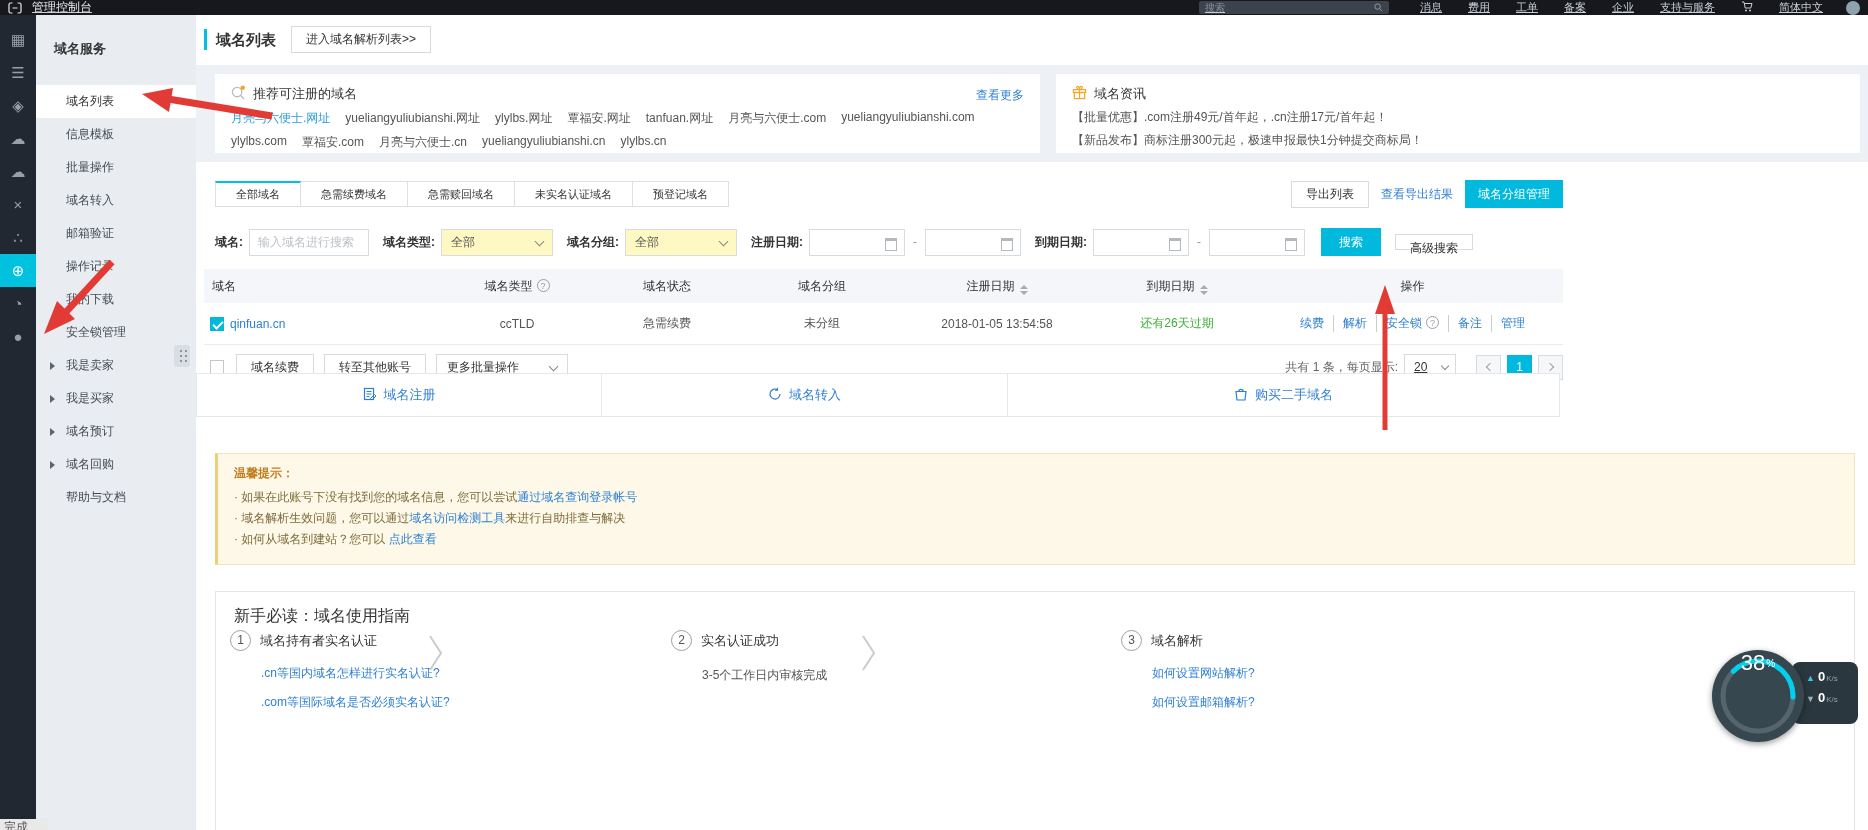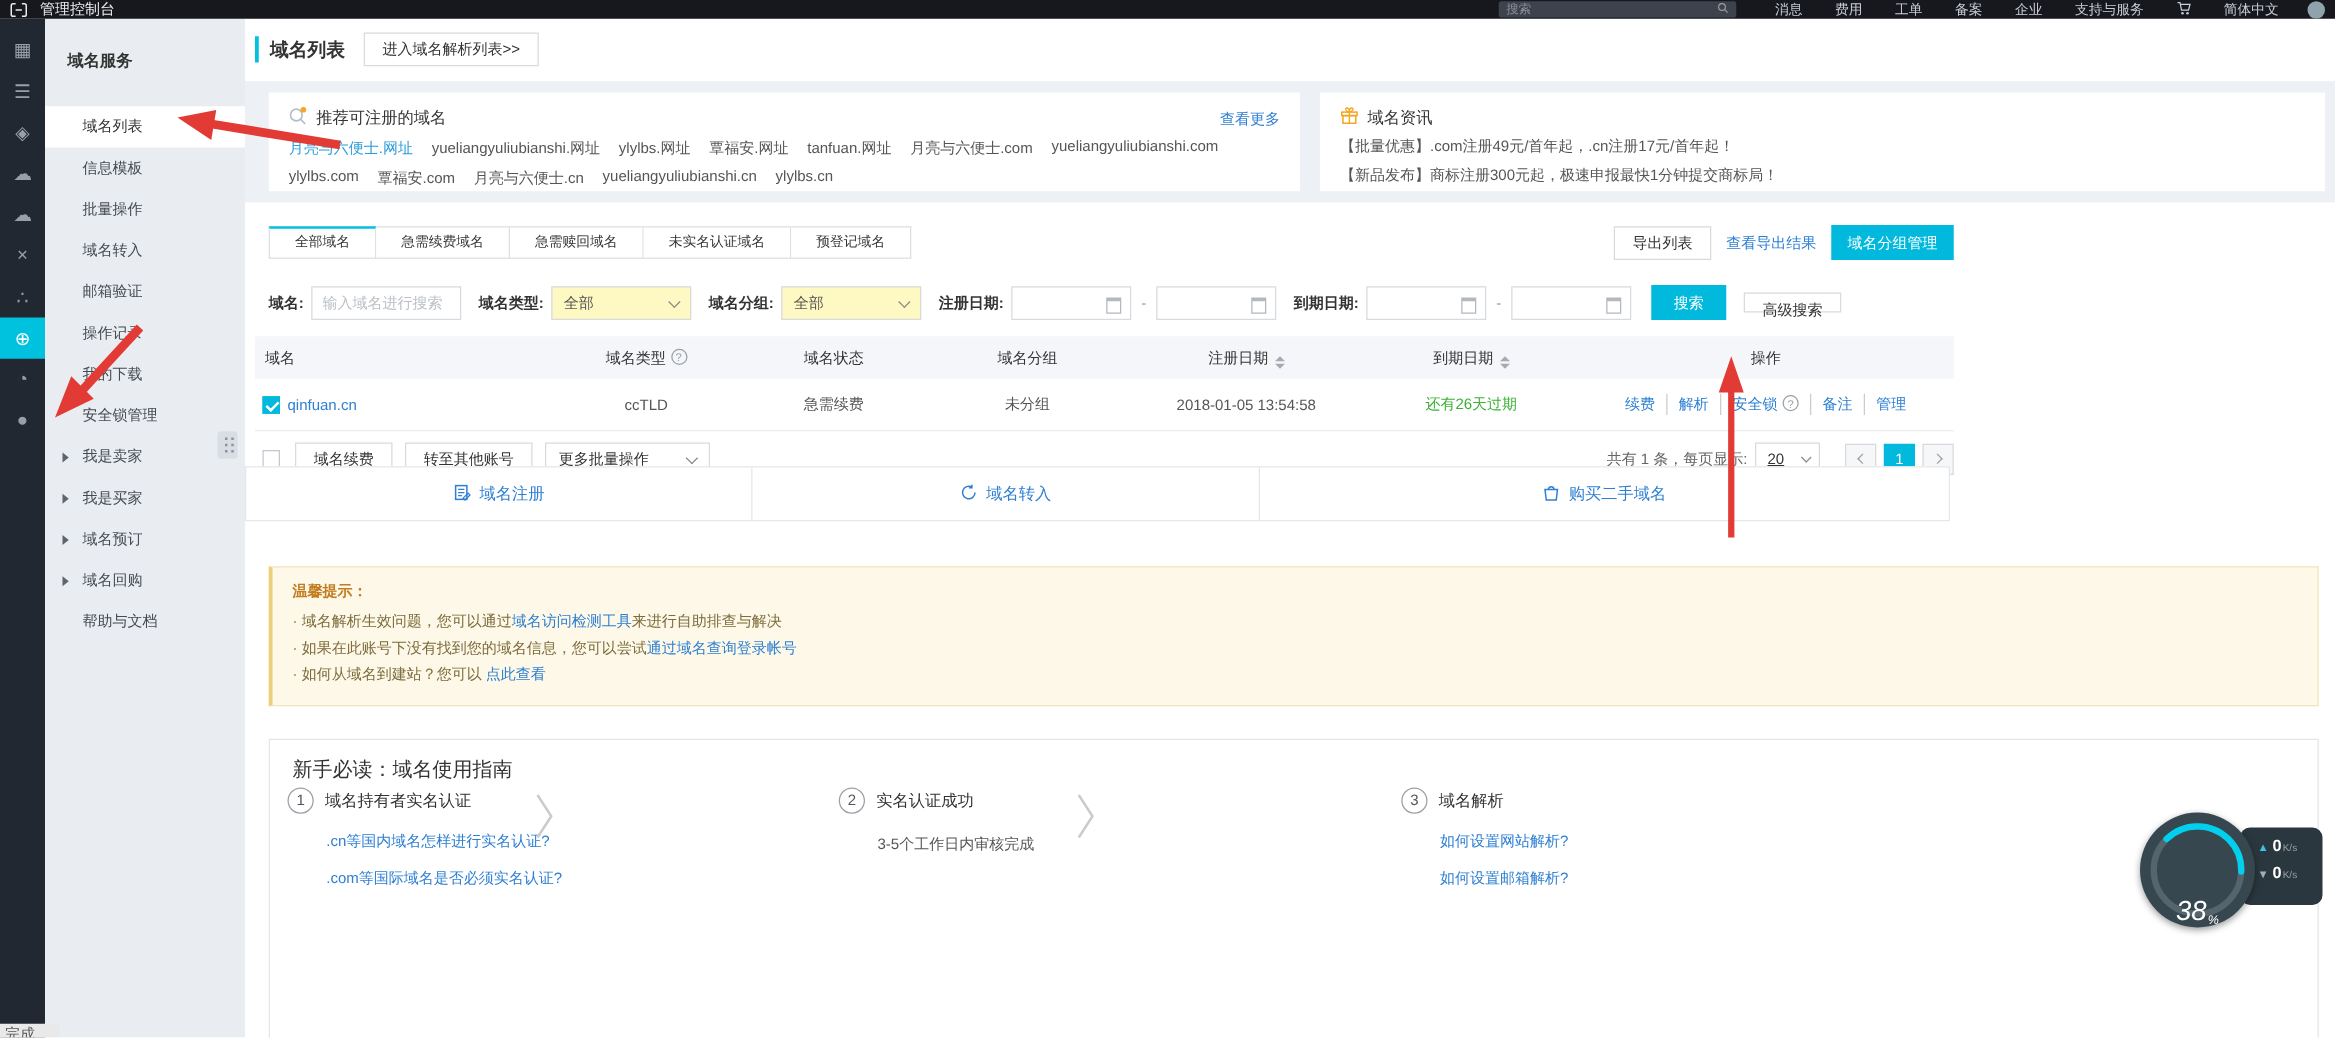--- a/index.html
+++ b/index.html
@@ -1,21 +1,21 @@
 <!DOCTYPE html>
 <html><head>
 <meta charset="utf-8">
 <style>
 * { margin:0; padding:0; box-sizing:border-box; }
 html,body { width:1868px; height:830px; overflow:hidden; }
 body { position:relative; background:#fff; font-family:"Liberation Sans","DejaVu Sans",sans-serif; font-size:12px; color:#333; }
 a { text-decoration:none; }
 
 
-.topbar { position:absolute; top:0; left:0; right:0; height:15px; background:#16181d; display:flex; align-items:center; color:#c9ced4; font-size:11px; overflow:hidden; z-index:30; }
+.topbar { position:absolute; top:0; left:0; right:0; height:15px; background:#16181d; display:flex; align-items:center; color:#c9ced4; font-size:11px; overflow:hidden; z-index:30;text-decoration:underline; }
 .tb-logo { margin:0 10px 0 8px; display:flex; align-items:center; }
 .tb-title { color:#e8eaec; font-size:12px; white-space:nowrap; }
 .tb-search { margin-left:auto; width:190px; height:13px; background:#3d434c; border-radius:2px; display:flex; align-items:center; padding:0 6px; }
 .tb-search input { flex:1; background:transparent; border:none; outline:none; color:#aab0b8; font-size:10px; }
 .tb-search input::placeholder { color:#8b929b; }
 .tb-menu { display:flex; align-items:center; margin-left:18px; }
 .tb-item { padding:0 13px; white-space:nowrap; cursor:pointer; }
 .tb-avatar { width:14px; height:14px; border-radius:50%; background:#8fa3ad; margin:0 8px 0 10px; flex:0 0 auto; }
 
 
@@ -145,21 +145,21 @@
 .arrow { position:absolute; z-index:60; pointer-events:none; }
 .monitor { position:absolute; left:1712px; top:650px; width:148px; height:98px; z-index:50; }
 .m-pill { position:absolute; left:80px; top:12px; width:66px; height:62px; background:#2b373e; border-radius:8px; padding:8px 0 0 14px; }
 .m-row { display:flex; align-items:baseline; color:#fff; line-height:13px; margin-bottom:6px; }
 .m-arr { font-size:9px; margin-right:3px; }
 .m-arr.u { color:#39c6e2; }
 .m-arr.d { color:#9fb0b8; }
 .m-val { font-size:13px; font-weight:bold; }
 .m-unit { font-size:8px; color:#93a1a8; margin-left:1px; }
 .m-ball { position:absolute; left:0; top:0; width:92px; height:92px; border-radius:50%; background:#37474f; box-shadow:0 2px 6px rgba(0,0,0,.4); }
-.m-pct { position:absolute; left:0; top:0; width:92px; height:92px; display:flex; align-items:flex-end; justify-content:center; color:#fff;font-style:italic; }
+.m-pct { position:absolute; left:0; top:0; width:92px; height:92px; display:flex; align-items:flex-start; justify-content:center; color:#fff; }
 .m-pct b { font-size:22px; font-weight:normal; }
 .m-pct s { font-size:10px; text-decoration:none; margin:8px 0 0 1px; }
 .status-chip { position:absolute; left:0; bottom:0; width:48px; height:11px; background:#e9e9e9; overflow:hidden; z-index:70; }
 .status-chip span { font-size:12px; color:#555; line-height:16px; padding-left:4px; display:block; }
 </style>
 </head>
 <body>
 
 <div class="topbar">
   <span class="tb-logo">
@@ -395,24 +395,24 @@
             <path d="M2 4.5 h10 l-1 8.5 h-8 z M4.8 4.5 a2.2 2.2 0 0 1 4.4 0" stroke="#2d7fd3" stroke-width="1.2" fill="none"></path>
           </svg>
       </span>
       <span>购买二手域名</span>
     </div>
   </div>
 
   <div class="tips">
     <div class="tips-title">温馨提示：</div>
     <div class="tip">
+      <span>· 如果在此账号下没有找到您的域名信息，您可以尝试</span><span class="link">通过域名查询登录帐号</span><span></span>
+    </div>
+    <div class="tip">
       <span>· 域名解析生效问题，您可以通过</span><span class="link">域名访问检测工具</span><span>来进行自助排查与解决</span>
-    </div>
-    <div class="tip">
-      <span>· 如果在此账号下没有找到您的域名信息，您可以尝试</span><span class="link">通过域名查询登录帐号</span><span></span>
     </div>
     <div class="tip">
       <span>· 如何从域名到建站？您可以 </span><span class="link">点此查看</span><span></span>
     </div>
   </div>
 
   <div class="guide">
     <div class="g-title">新手必读：域名使用指南</div>
     <div class="g-step" style="left:14px">
       <div class="g-head">

